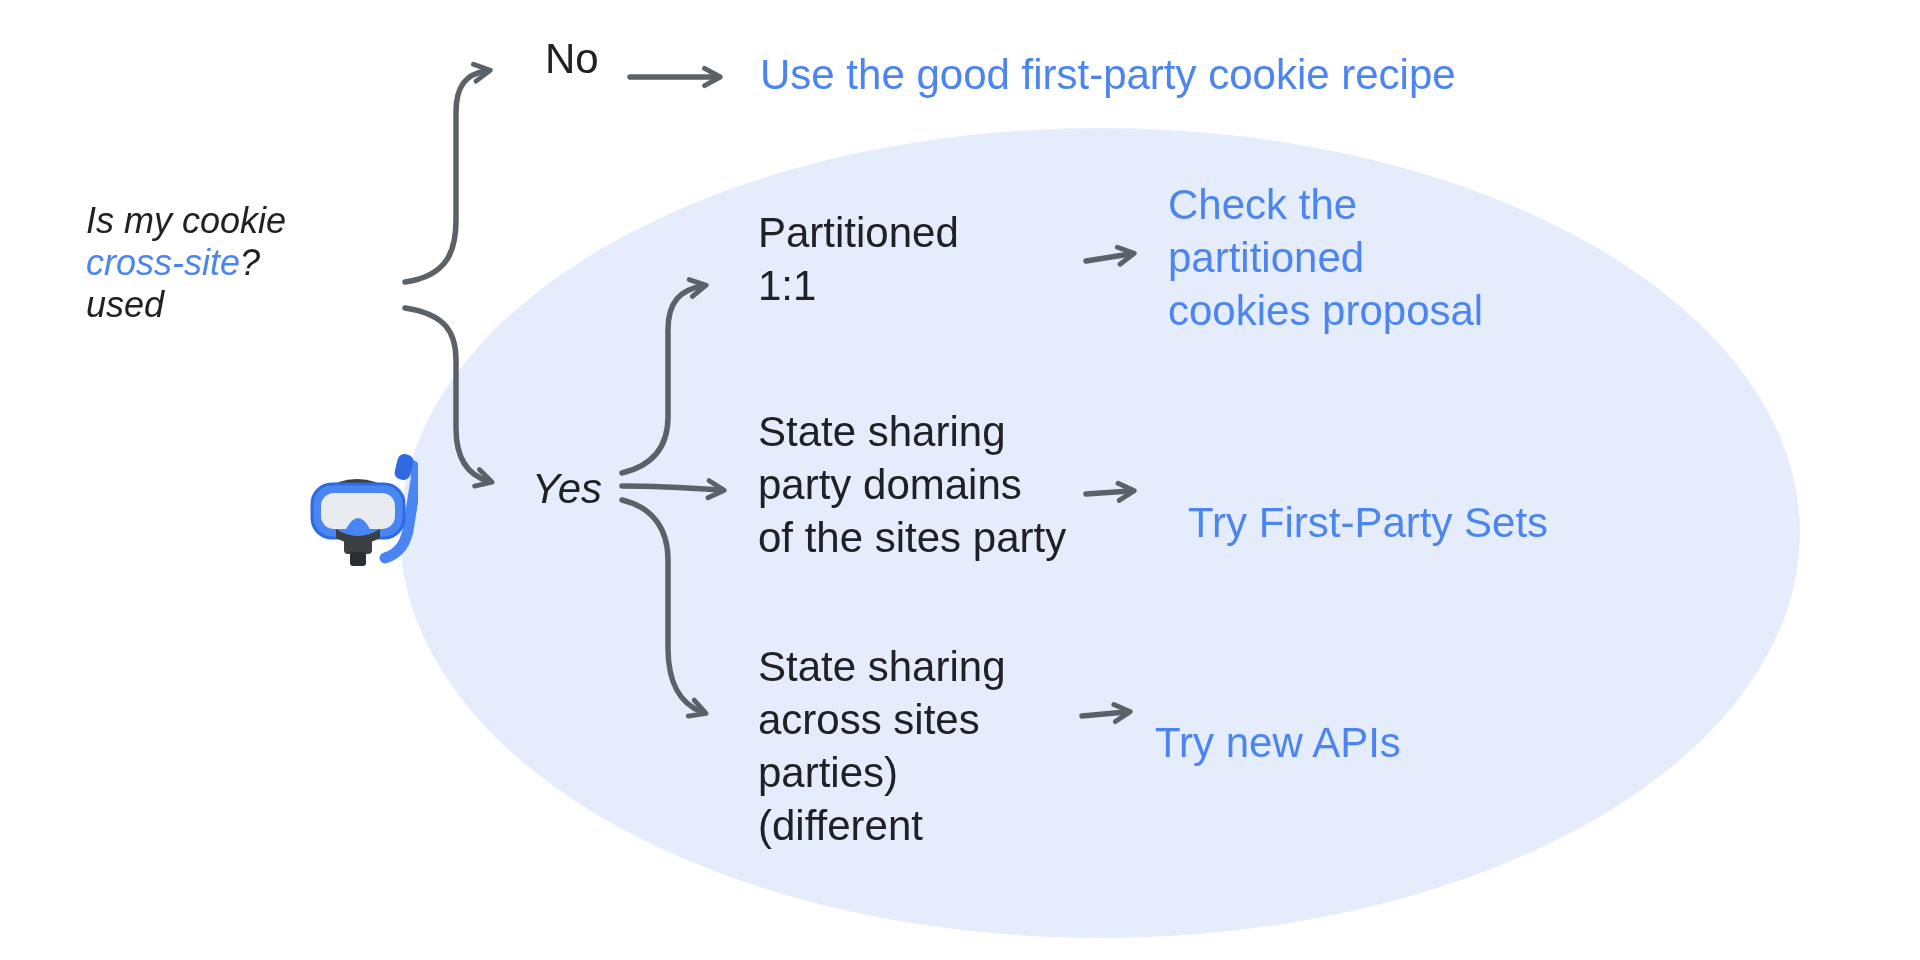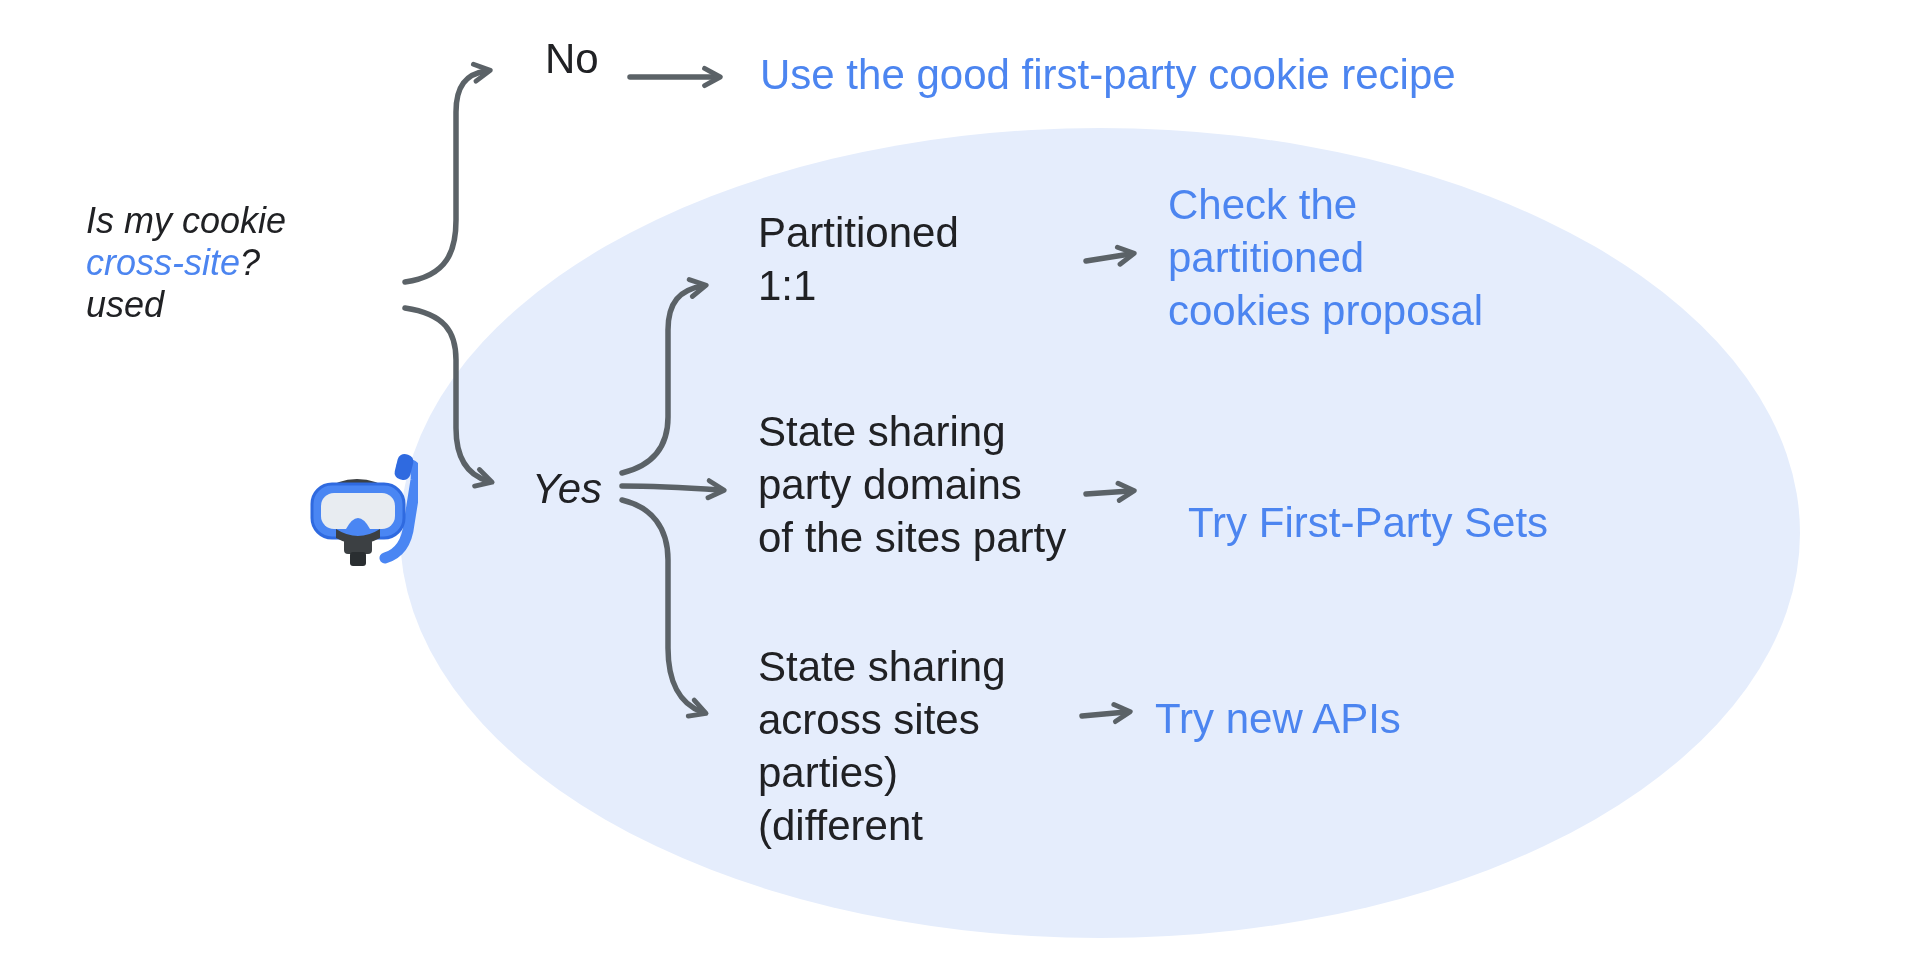--- a/index.html
+++ b/index.html
@@ -93,17 +93,17 @@
   <div class="txt outcome" style="left:1160px;top:496px;margin-left:28px;">
     <div class="l">Try First-Party Sets</div>
   </div>
 
   <div class="txt node" style="left:758px;top:640px;">
     <div class="l">State sharing</div>
     <div class="l">across sites</div>
     <div class="l">parties)</div>
     <div class="l">(different</div>
   </div>
-  <div class="txt outcome" style="left:1155px;top:692px;">
+  <div class="txt outcome" style="left:1155px;top:716px;">
     <div class="l">Try new APIs</div>
   </div>
 
 </div>
 
 </body></html>

